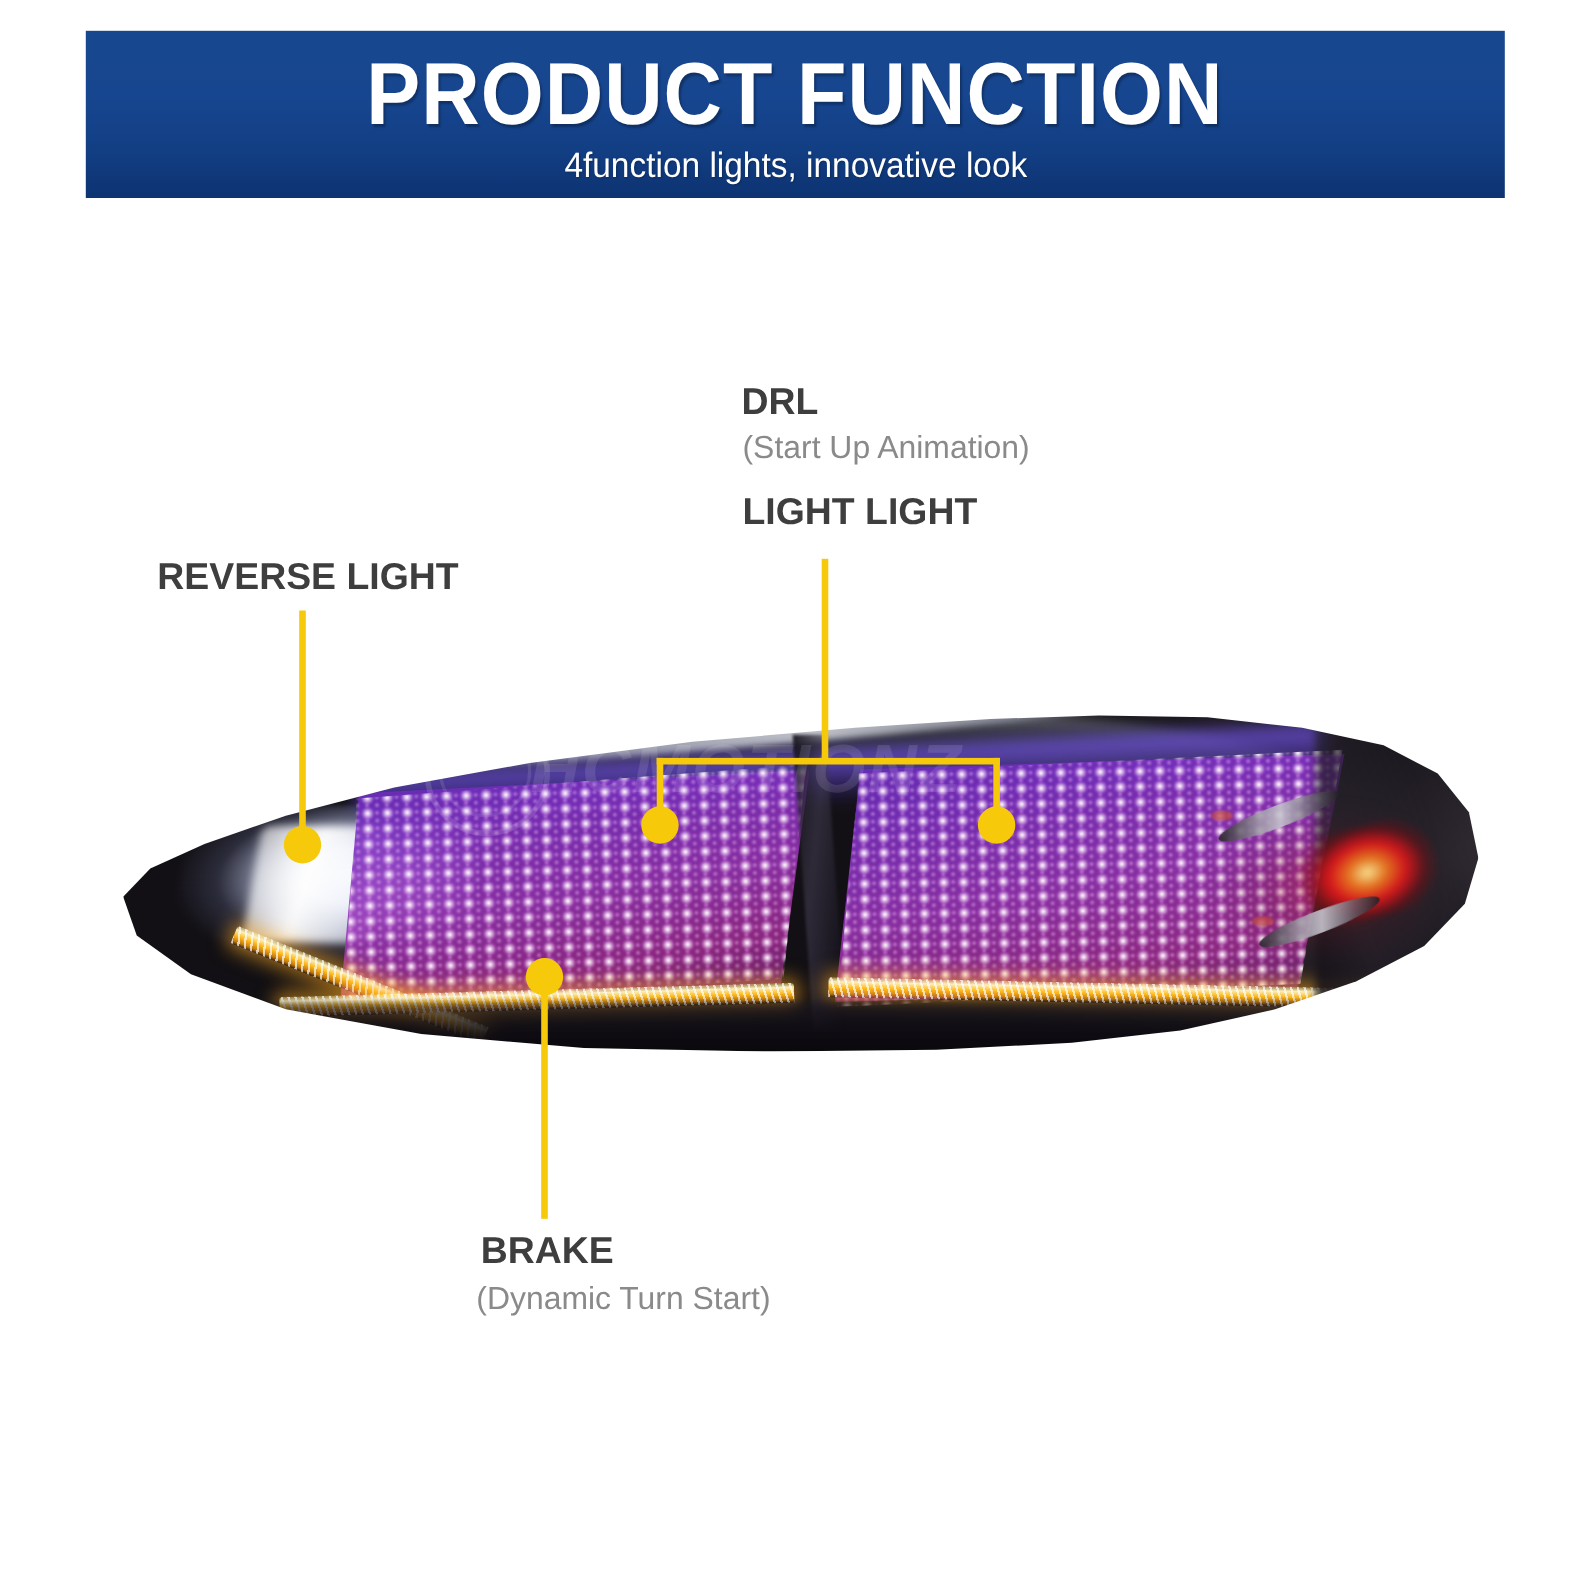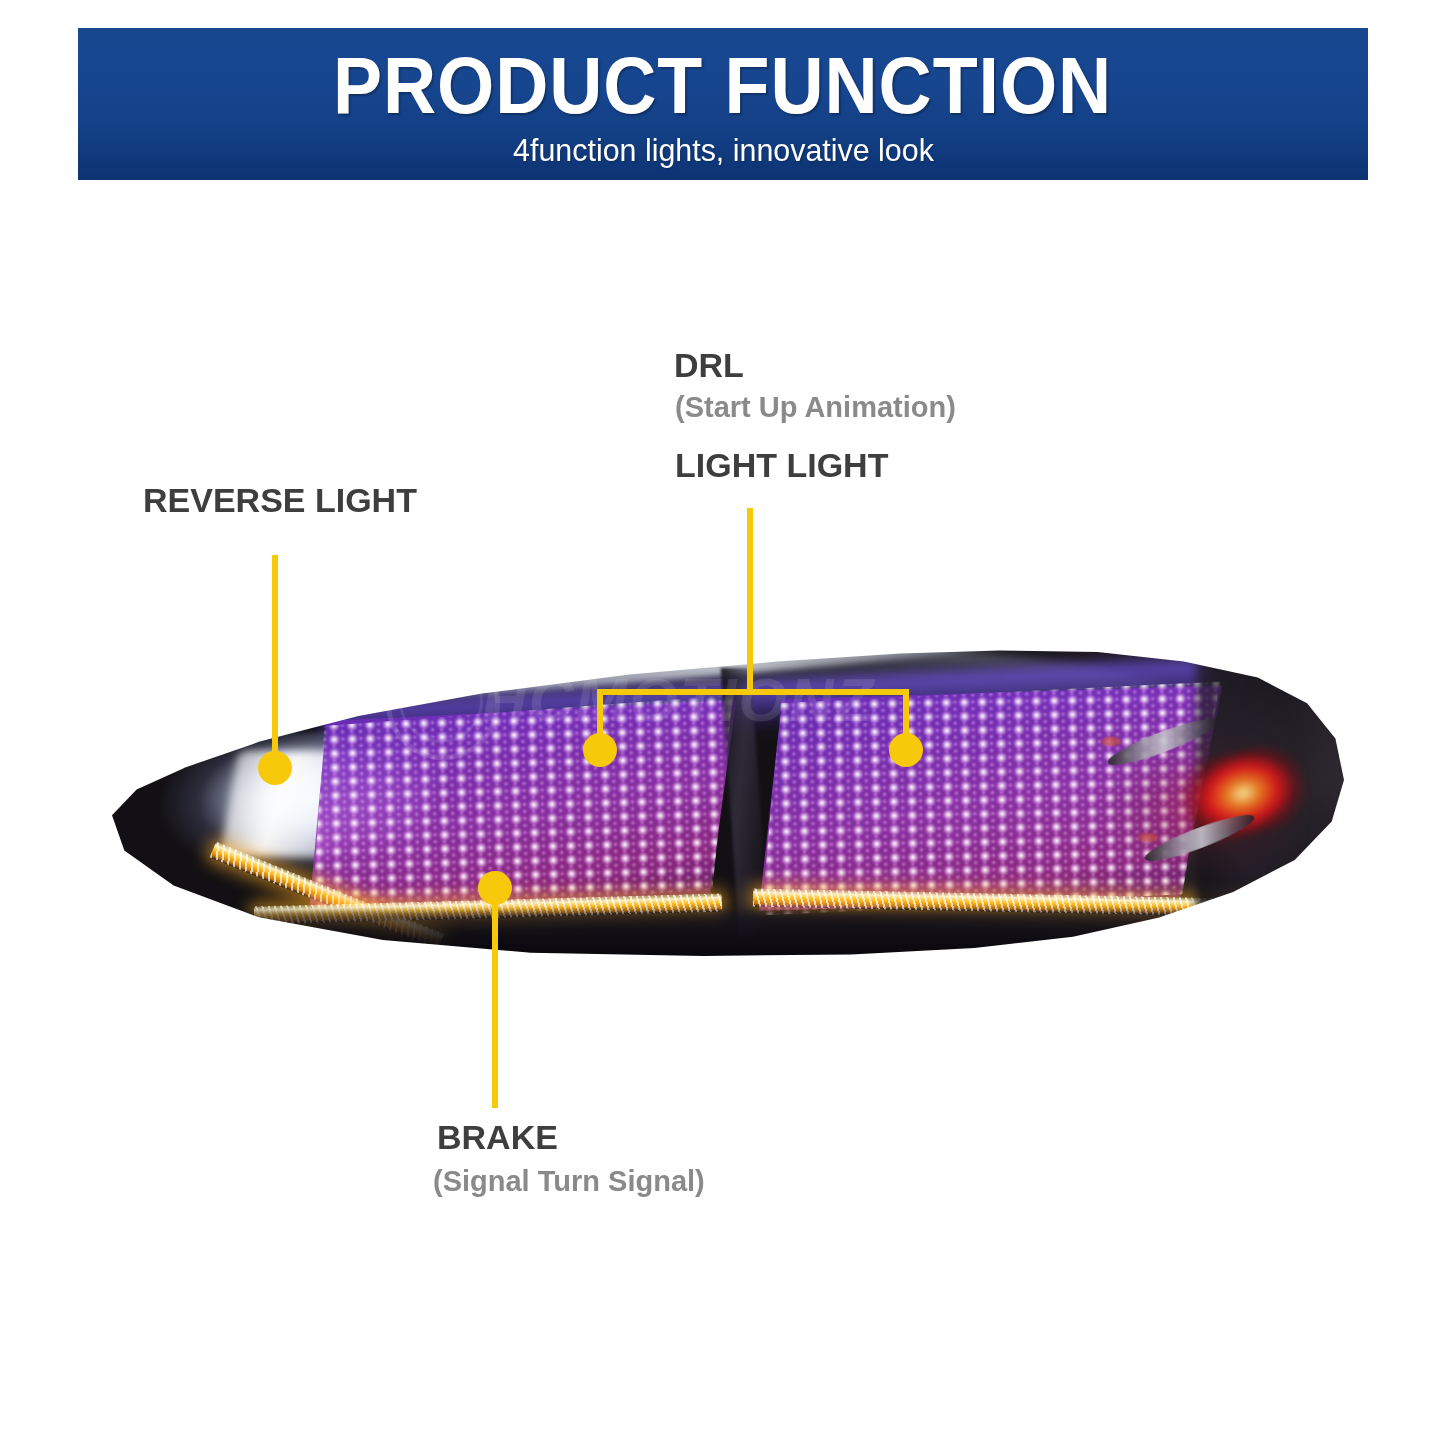--- a/index.html
+++ b/index.html
@@ -58,26 +58,26 @@
     font-size: 34px;
     line-height: 40px;
     font-weight: bold;
     color: #3e3e3e;
     white-space: nowrap;
   }
   .callout-sub {
     position: absolute;
     font-size: 29px;
     line-height: 36px;
-    font-weight: bold;
+    font-weight: normal;
     color: #8a8a8a;
     white-space: nowrap;
   }
 
-  #label-reverse   { left: 143px;  top: 480px; }
+  #label-reverse   { left: 143px;  top: 504px; }
   #label-drl       { left: 674px;  top: 345px; }
   #label-drl-sub   { left: 675px;  top: 389px; }
   #label-brake     { left: 675px;  top: 445px; }
   #label-turn      { left: 437px;  top: 1117px; }
   #label-turn-sub  { left: 433px;  top: 1163px; }
 
   
   .leader-v {
     position: absolute;
     width: 6px;
@@ -480,13 +480,13 @@
 <div class="leader-v" id="lead-turn-v"></div>
 
 <div class="callout-title" id="label-reverse">REVERSE LIGHT</div>
 
 <div class="callout-title" id="label-drl">DRL</div>
 <div class="callout-sub" id="label-drl-sub">(Start Up Animation)</div>
 
 <div class="callout-title" id="label-brake">LIGHT LIGHT</div>
 
 <div class="callout-title" id="label-turn">BRAKE</div>
-<div class="callout-sub" id="label-turn-sub">(Signal Turn Signal)</div>
+<div class="callout-sub" id="label-turn-sub">(Dynamic Turn Start)</div>
 
 </body></html>

